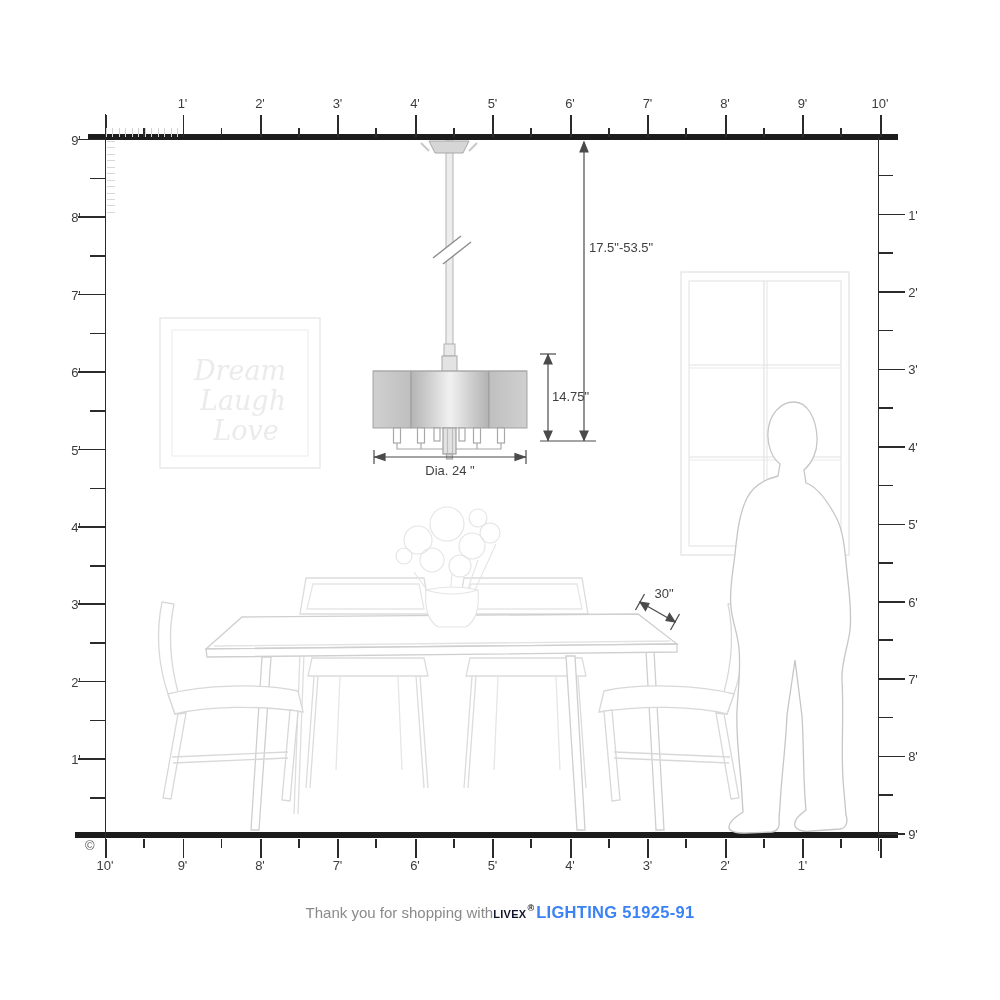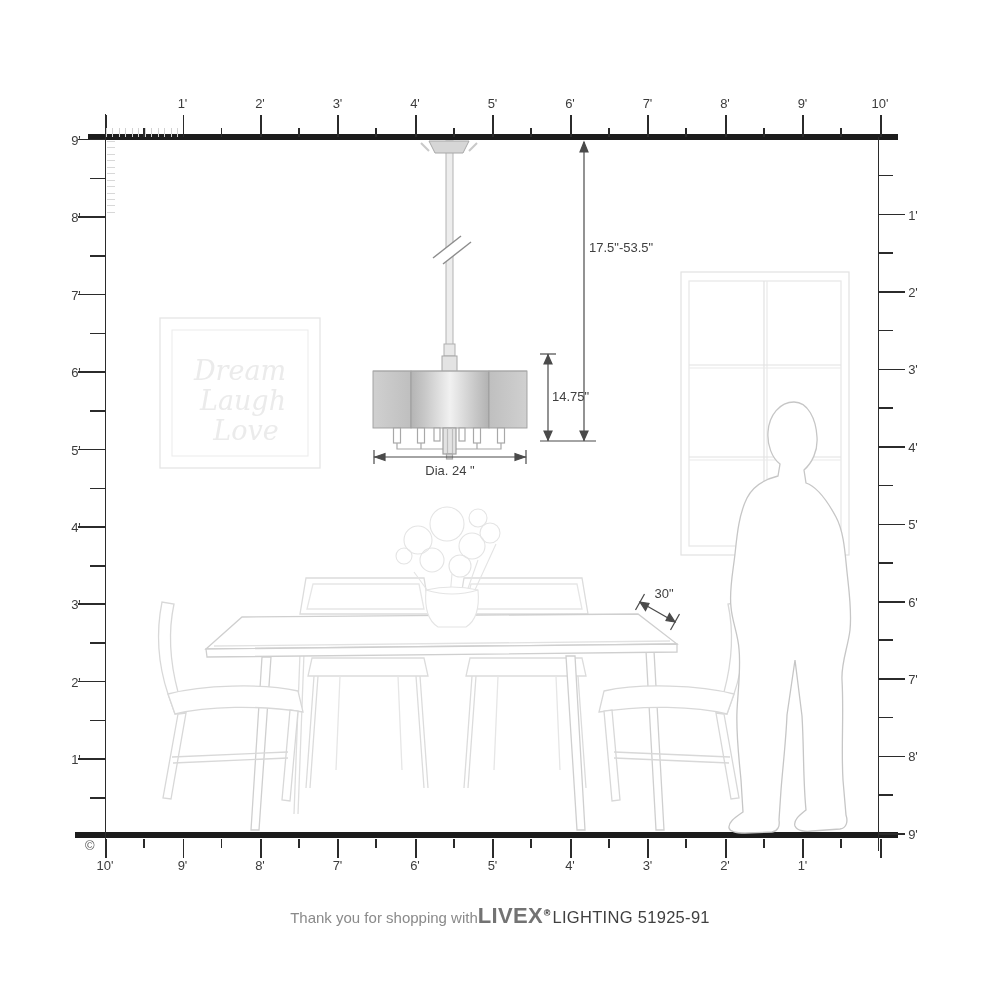--- a/index.html
+++ b/index.html
@@ -40,23 +40,23 @@
   
   .dim{position:absolute;z-index:4;font-size:13px;font-weight:500;color:#3f3f3f;white-space:nowrap;}
   #dim-hanging{left:589px;top:240px;}
   #dim-height{left:552px;top:389px;}
   #dim-dia{left:373px;top:463px;width:154px;text-align:center;}
   #dim-30{left:644px;top:586px;width:40px;text-align:center;}
   #copyright{position:absolute;left:85px;top:838px;font-size:13px;color:#555;z-index:4;}
   
   #footer{position:absolute;left:0;right:0;top:903px;text-align:center;z-index:4;}
   #footer .pre{font-size:15px;color:#8a8a8a;}
-  #footer .brand{font-size:22px;font-weight:bold;color:#737373;letter-spacing:.3px;}
+  #footer .brand{font-size:11px;font-weight:bold;color:#0f172a;letter-spacing:.3px;}
   #footer .reg{font-size:9px;font-weight:bold;color:#141414;vertical-align:7px;margin:0 2px 0 1px;}
-  #footer .suf{font-size:16.5px;font-weight:normal;color:#404040;letter-spacing:.3px;}
+  #footer .suf{font-size:16.5px;font-weight:bold;color:#3b82f6;letter-spacing:.3px;}
 </style>
 </head>
 <body>
 
 <div id="stage">
 
   <div class="abs" id="ceiling"></div>
   <div class="abs" id="floor"></div>
   <div class="abs" id="wall-left"></div>
   <div class="abs" id="wall-right"></div>

